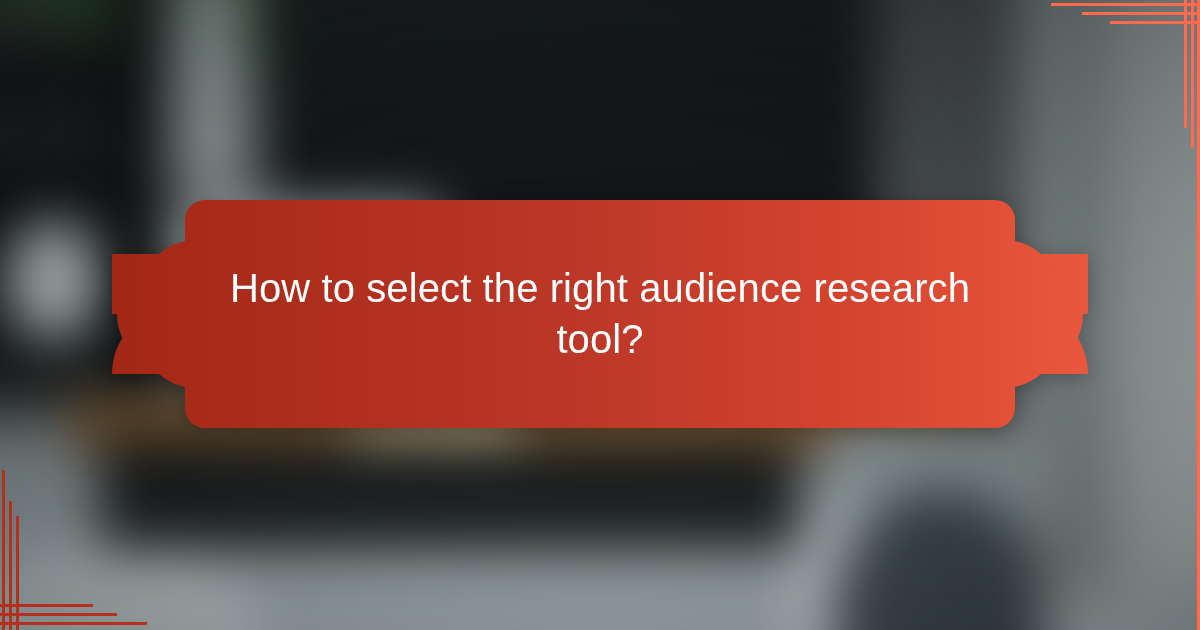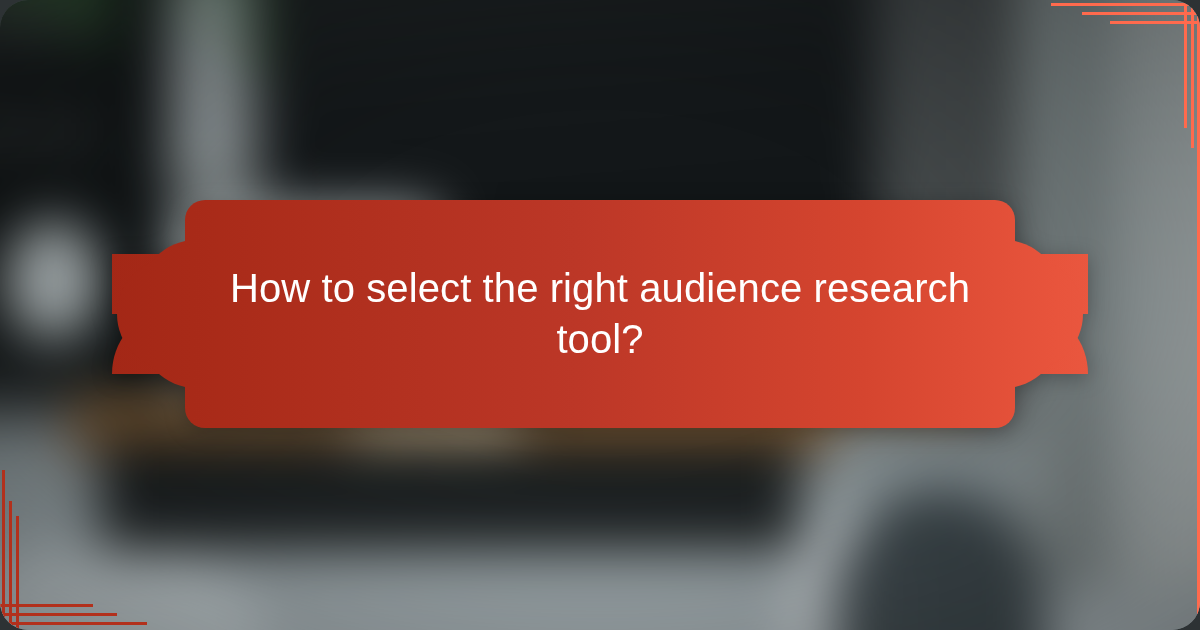--- a/index.html
+++ b/index.html
@@ -10,21 +10,20 @@
     overflow:hidden;
     background:#2d3234;
     font-family:"Liberation Sans", sans-serif;
   }
 
   #stage {
     position:relative;
     width:1200px;
     height:630px;
     overflow:hidden;
-    border-radius:28px;
   }
 
   
   .bg-root {
     position:absolute; inset:0;
     background:#4a5254;
     overflow:hidden;
   }
   .bg-blur {
     position:absolute;

